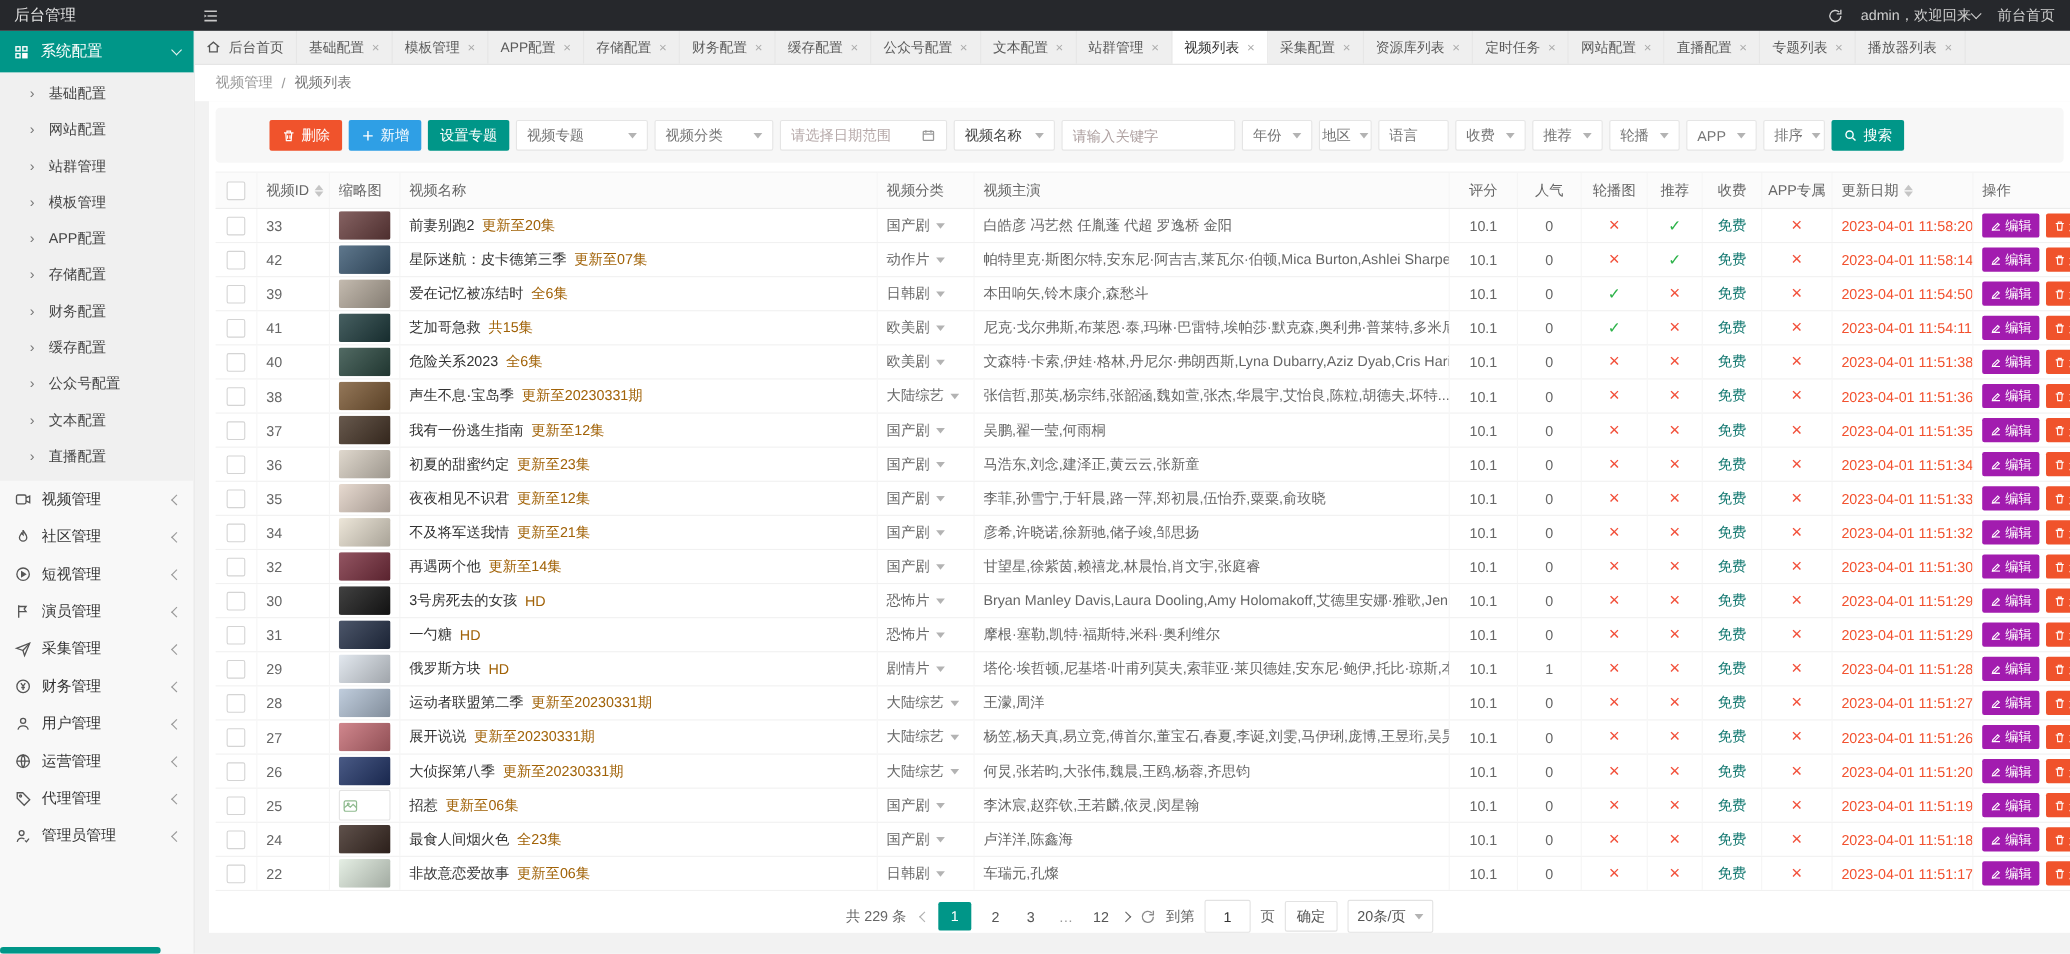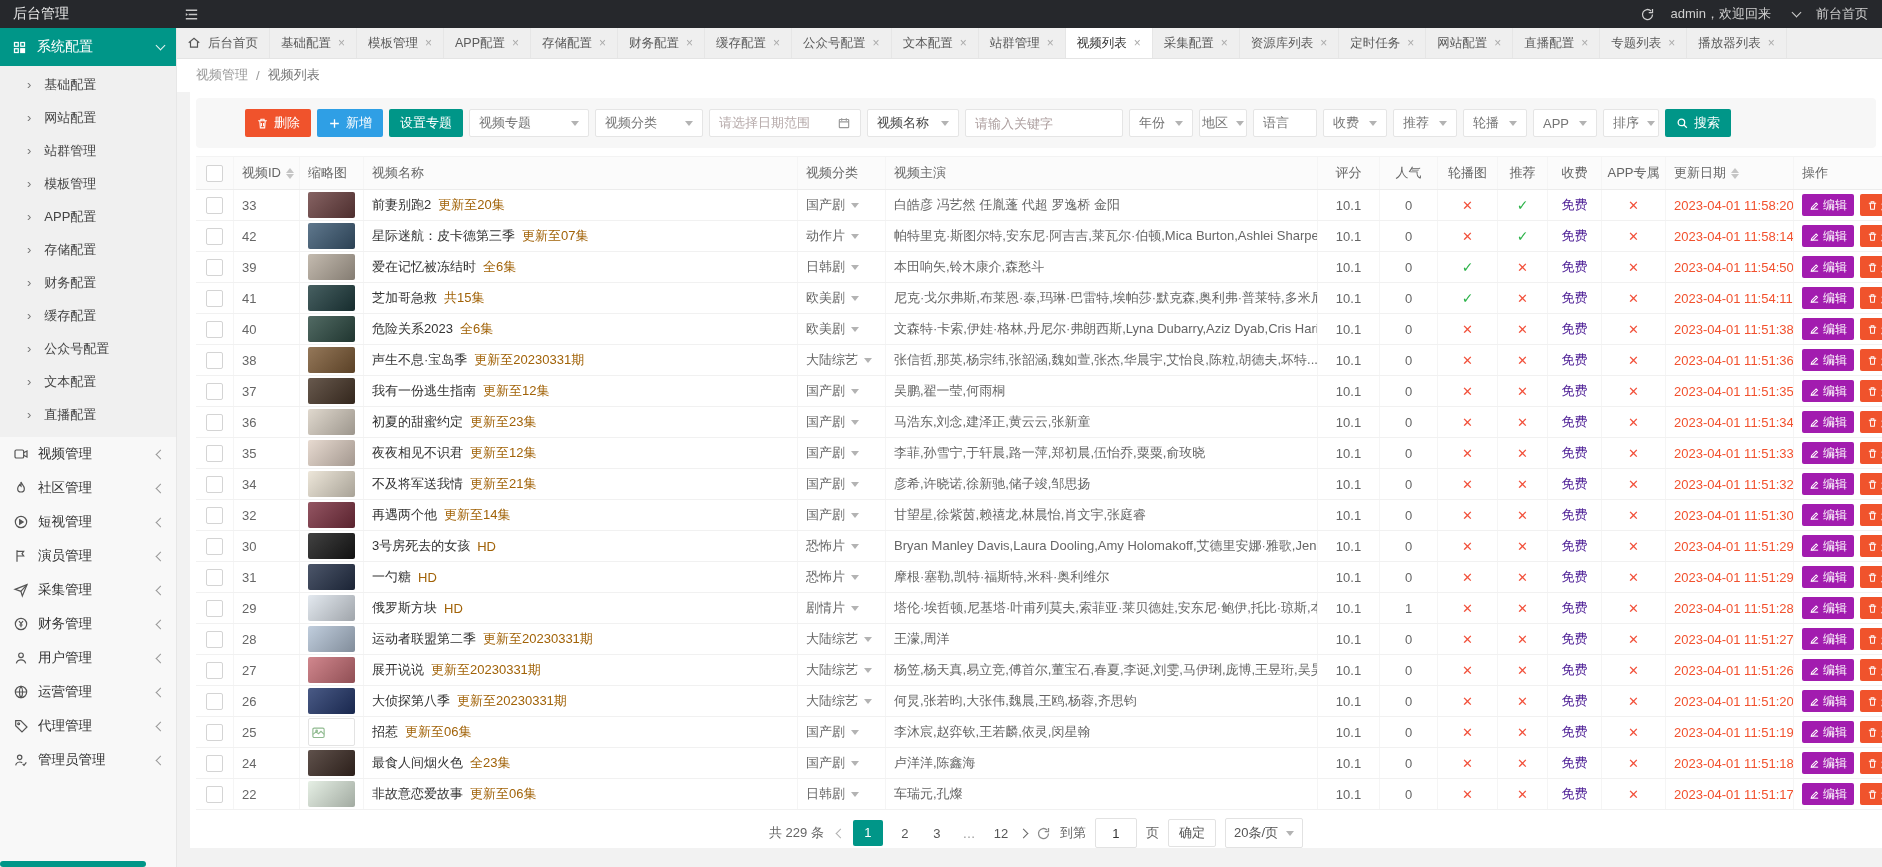--- a/index.html
+++ b/index.html
@@ -74,21 +74,21 @@
   .sorter .dn{border-top:5px solid #c5c5c5;}
   .thumb{width:50px;height:26px;border-radius:2px;background-size:cover;}
   .thumb.broken{border:1px solid #e3e3e3;background:#fff;display:flex;align-items:center;padding-left:2px;color:#8fba8f;}
   .vname{color:#333;}
   .vep{color:#a16207;margin-left:7px;}
   .catcell{color:#666;cursor:pointer;}
   .stars{color:#666;}
   .num{color:#666;}
   .ok{color:#2db34a;font-weight:bold;font-size:14px;}
   .no{color:#f2503a;font-weight:bold;font-size:13px;}
-  .fee{color:#4c1d95;}
+  .fee{color:#0f766e;}
   .vdate{color:#f2512e;}
   .mini{height:22px;border:none;border-radius:2px;color:#fff;font-size:12px;display:inline-flex;align-items:center;
         gap:3px;padding:0 7px;cursor:pointer;font-family:inherit;}
   .mini.edit{background:#a21caf;}
   .mini.del{background:#f0532c;margin-left:6px;}
   
   .pager{height:46px;display:flex;align-items:center;justify-content:center;gap:9px;font-size:13px;color:#666;}
   .pgtotal{margin-right:4px;}
   .pg{min-width:16px;text-align:center;color:#555;cursor:pointer;padding:0 2px;}
   .pg.active{background:#009688;color:#fff;width:26px;height:26px;line-height:26px;border-radius:2px;}
@@ -113,21 +113,21 @@
       </svg>
   </span>
   <div class="spacer"></div>
   <div class="right">
     <span class="ico">
       <svg width="15" height="15" viewBox="0 0 24 24" fill="none" stroke="currentColor" stroke-width="2">
           <path d="M20 12a8 8 0 1 1-2.4-5.7"></path>
           <path d="M20 3v6h-6"></path>
         </svg>
     </span>
-    <span style="display:inline-flex;align-items:center;gap:22px;">
+    <span style="display:inline-flex;align-items:center;gap:1px;">
       <span>admin，欢迎回来</span>
       <span class="chev down"></span>
     </span>
     <span>前台首页</span>
   </div>
 </div>
 
 <div class="sidebar">
   <div class="side-sec">
     <span class="ico">

